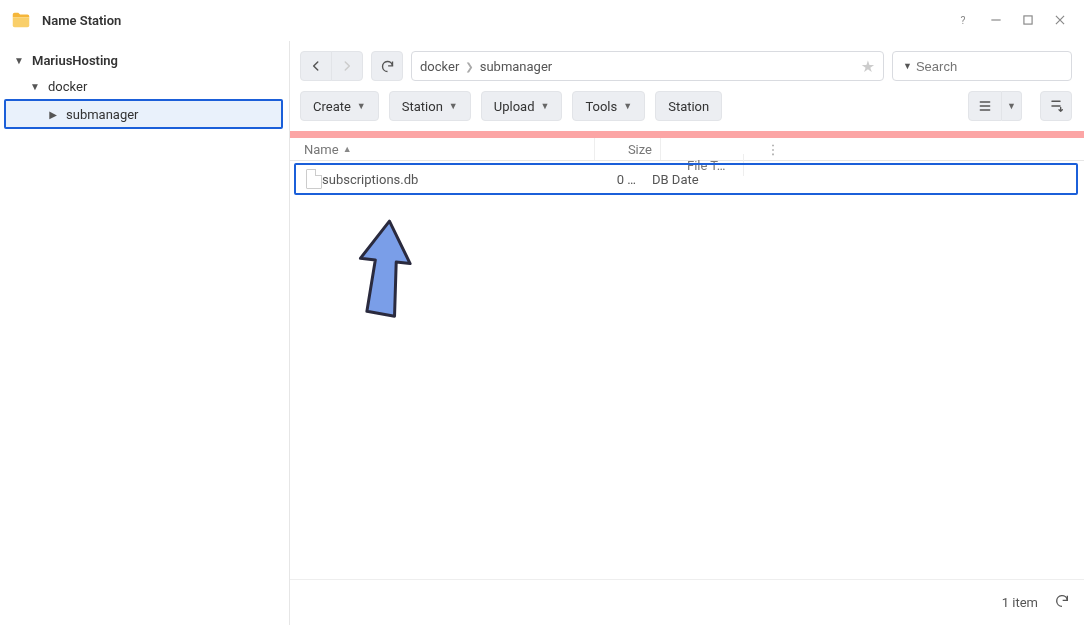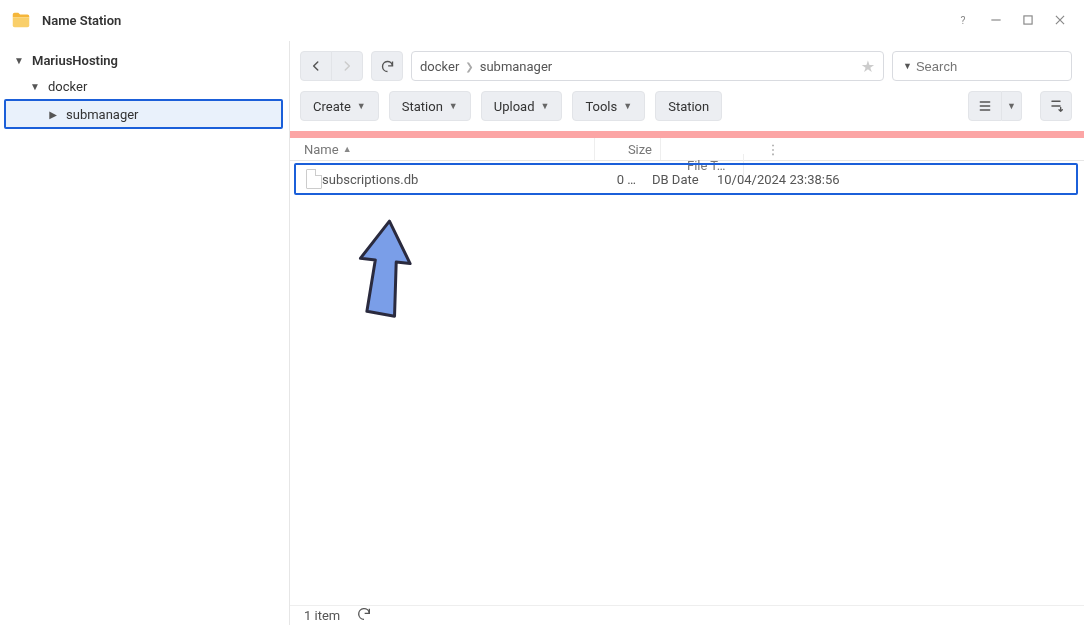--- a/index.html
+++ b/index.html
@@ -70,21 +70,21 @@
     .table-row { display: flex; align-items: center; height: 28px; color: #555; }
     .rcol { padding: 0 8px; }
     .rcol.name { width: 300px; padding-left: 10px; display: flex; align-items: center; gap: 0; }
     .rcol.size { width: 48px; text-align: right; }
     .rcol.type { width: 65px; }
     .rcol.date { flex: 1; }
     .file-ico { width: 16px; height: 20px; border: 1px solid #ccc; border-radius: 1px; background: #fff; position: relative; }
     .file-ico:after { content: ""; position: absolute; top: -1px; right: -1px; width: 6px; height: 6px; background: #fff; border-left: 1px solid #ccc; border-bottom: 1px solid #ccc; }
 
     
-    .status { position: absolute; bottom: 0; left: 0; right: 0; height: 20px; display: flex; align-items: center; gap: 16px; padding: 0 14px; color: #555; border-top: 1px solid #eee; }
+    .status { position: absolute; bottom: 0; left: 0; right: 0; height: 46px; display: flex; align-items: center; justify-content: flex-end; gap: 16px; padding: 0 14px; color: #555; border-top: 1px solid #eee; }
     .status .refresh { cursor: pointer; color: #555; }
 
     
     .arrow-overlay { position: absolute; left: 50px; top: 24px; pointer-events: none; }
   </style>
 </head>
 <body>
 
 <div class="titlebar">
   <div class="app-icon">
@@ -223,21 +223,20 @@
     </div>
 
     <div class="row-band">
       <div class="table-row">
         <div class="rcol name">
           <div class="file-ico"></div>
           <span>subscriptions.db</span>
         </div>
         <div class="rcol size">0 …</div>
         <div class="rcol type">DB Date</div>
-        <div class="rcol date">10/04/2024 23:38:56</div>
       </div>
     </div>
 
     <div class="arrow-overlay" style="position:absolute; left:55px; top:172px;">
       <svg width="80" height="120" viewBox="0 0 80 120">
         <path d="M39 8 L64 48 L50 48 L54 102 L26 100 L29 48 L14 48 Z" fill="#7a9ee8" stroke="#2a2a3e" stroke-width="3" stroke-linejoin="round" transform="rotate(6 40 60)"></path>
       </svg>
     </div>
 
     <div class="status">

